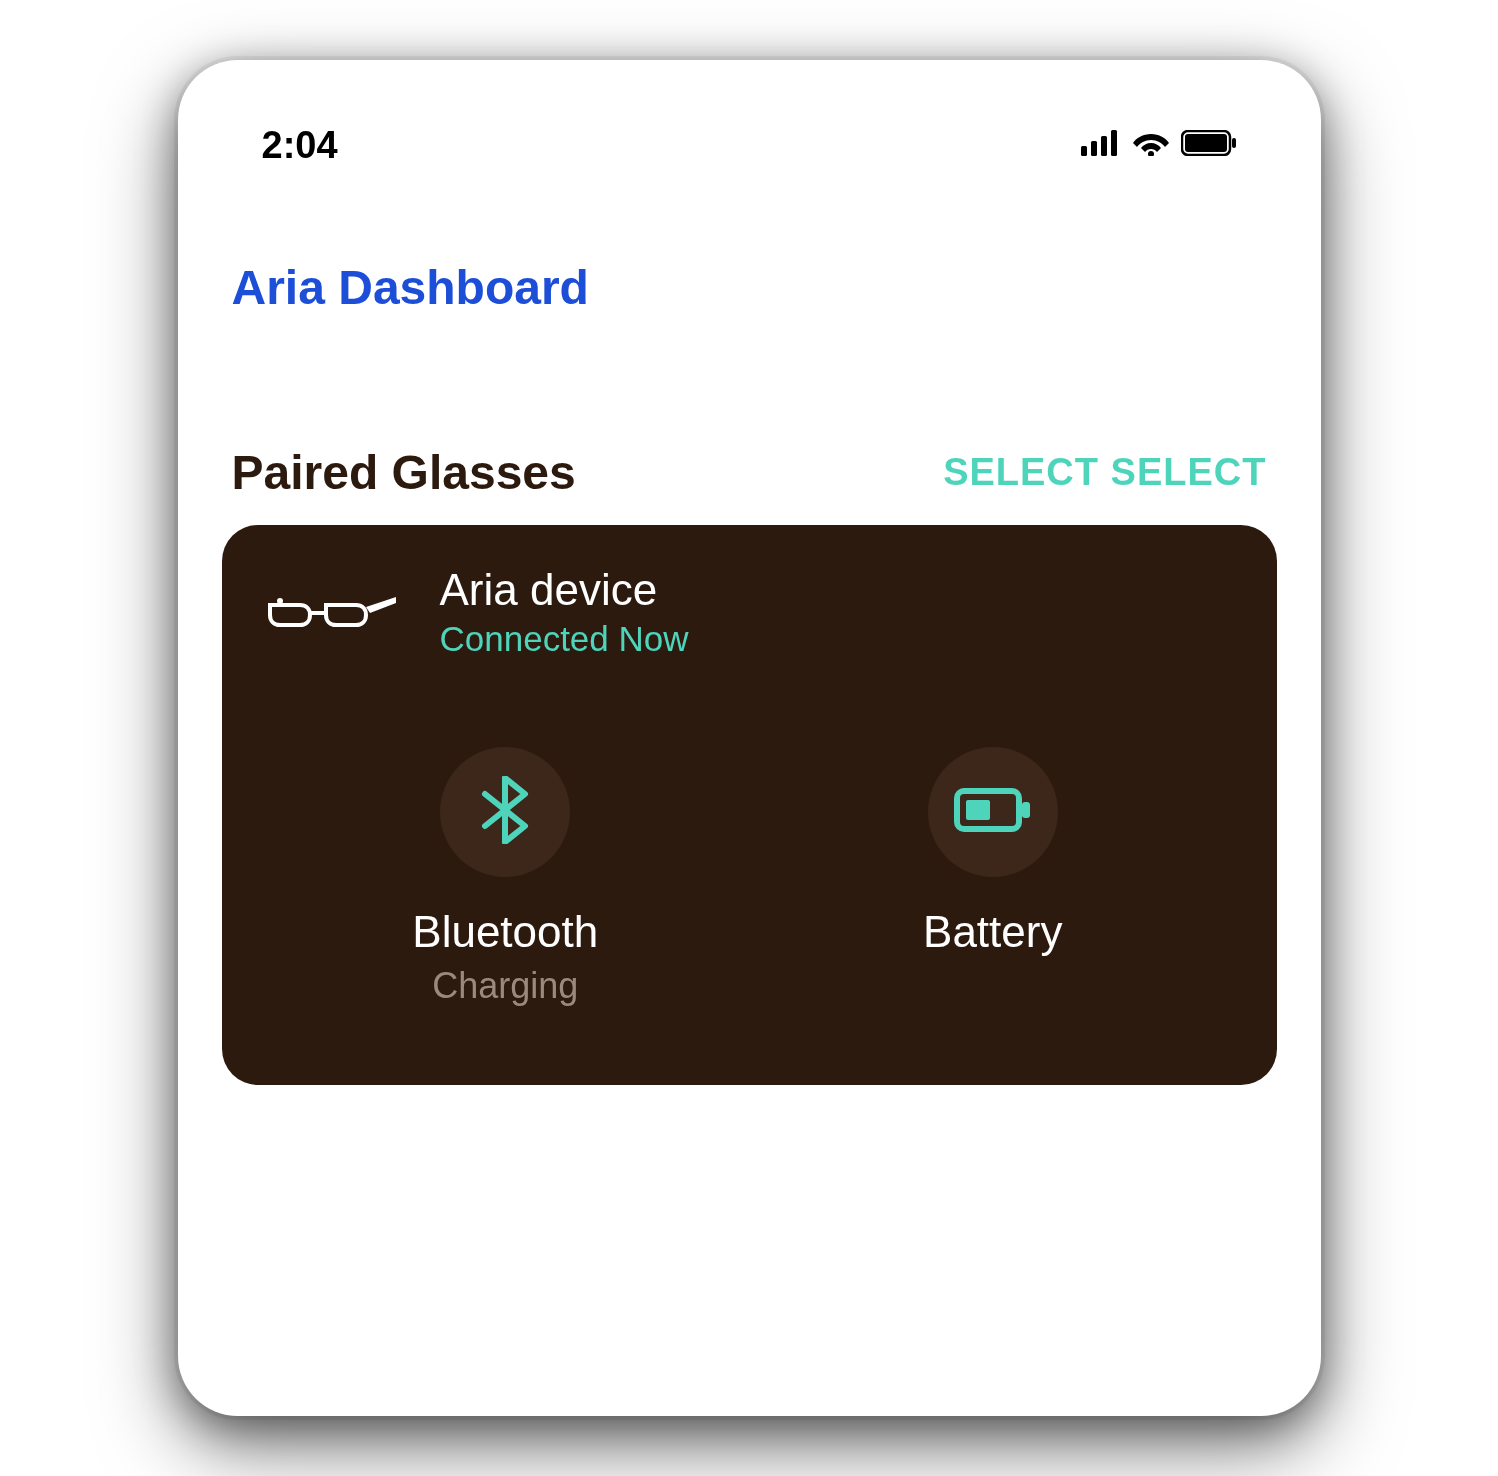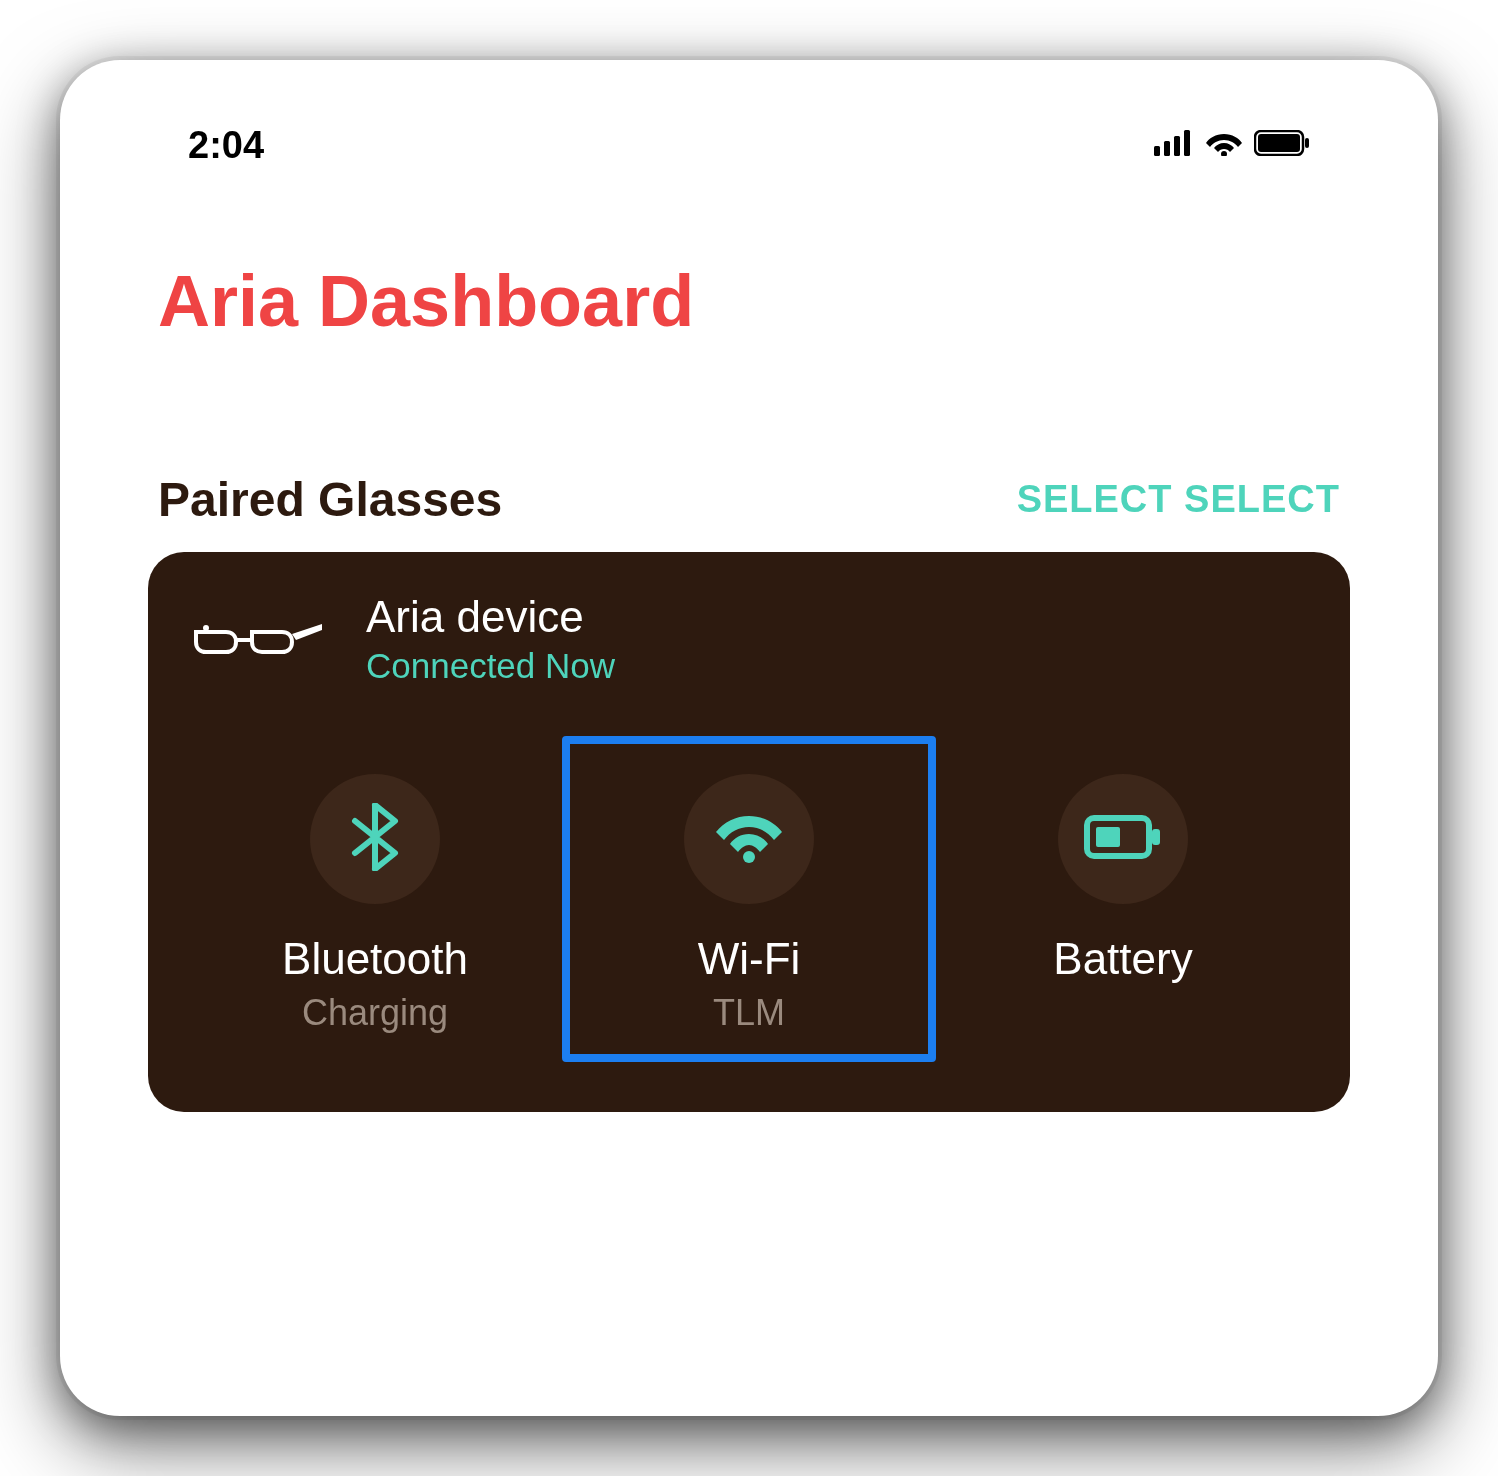--- a/index.html
+++ b/index.html
@@ -12,26 +12,26 @@
       font-family: -apple-system, BlinkMacSystemFont, "Segoe UI", Helvetica, Arial, sans-serif;
       background: #fff;
       display: flex;
       align-items: center;
       justify-content: center;
       min-height: 100vh;
       padding: 60px;
     }
     
     .device-frame {
-      width: 1378px;
+      width: 1143px;
       height: 1356px;
       background: #fff;
       border-radius: 60px;
       box-shadow: 0 0 0 4px rgba(0,0,0,0.05), 0 30px 80px rgba(0,0,0,0.5), 0 10px 40px rgba(0,0,0,0.4);
-      padding: 50px 88px;
+      padding: 50px 44px;
       overflow: hidden;
     }
     
     .status-bar {
       display: flex;
       justify-content: space-between;
       align-items: center;
       padding: 10px 40px 0 40px;
       height: 60px;
     }
@@ -42,23 +42,23 @@
       color: #000;
     }
     
     .status-icons {
       display: flex;
       align-items: center;
       gap: 12px;
     }
     
     .page-title {
-      font-size: 72px;
+      font-size: 48px;
       font-weight: 700;
-      color: #ef4444;
+      color: #1d4ed8;
       margin-top: 90px;
       margin-bottom: 130px;
       padding-left: 10px;
     }
     
     .section-header {
       display: flex;
       justify-content: space-between;
       align-items: center;
       padding: 0 10px;
@@ -224,33 +224,20 @@
           <span>
             <svg width="48" height="68" viewBox="0 0 48 68">
               <path d="M 24 2 L 24 66 M 24 2 L 44 18 L 24 34 L 44 50 L 24 66 M 4 18 L 24 34 M 4 50 L 24 34" stroke="#4ed4bb" stroke-width="6" fill="none" stroke-linejoin="round" stroke-linecap="round"></path>
             </svg>
           </span>
         </div>
         <div class="tile-label">Bluetooth</div>
         <div class="tile-value">Charging</div>
       </div>
 
-      <div class="tile selected">
-        <div class="tile-icon-circle">
-          <span>
-            <svg width="70" height="54" viewBox="0 0 70 54">
-              <path d="M 35 6 C 22 6 10 12 2 22 L 10 30 C 16 22 25 17 35 17 C 45 17 54 22 60 30 L 68 22 C 60 12 48 6 35 6 Z" fill="#4ed4bb"></path>
-              <path d="M 35 24 C 27 24 20 28 16 34 L 24 42 C 27 38 31 35 35 35 C 39 35 43 38 46 42 L 54 34 C 50 28 43 24 35 24 Z" fill="#4ed4bb"></path>
-              <circle cx="35" cy="47" r="6" fill="#4ed4bb"></circle>
-            </svg>
-          </span>
-        </div>
-        <div class="tile-label">Wi-Fi</div>
-        <div class="tile-value">TLM</div>
-      </div>
 
       <div class="tile">
         <div class="tile-icon-circle">
           <span>
             <svg width="78" height="44" viewBox="0 0 78 44">
               <rect x="3" y="3" width="62" height="38" rx="7" stroke="#4ed4bb" stroke-width="6" fill="none"></rect>
               <rect x="12" y="12" width="24" height="20" rx="2" fill="#4ed4bb"></rect>
               <rect x="68" y="14" width="8" height="16" rx="3" fill="#4ed4bb"></rect>
             </svg>
           </span>

